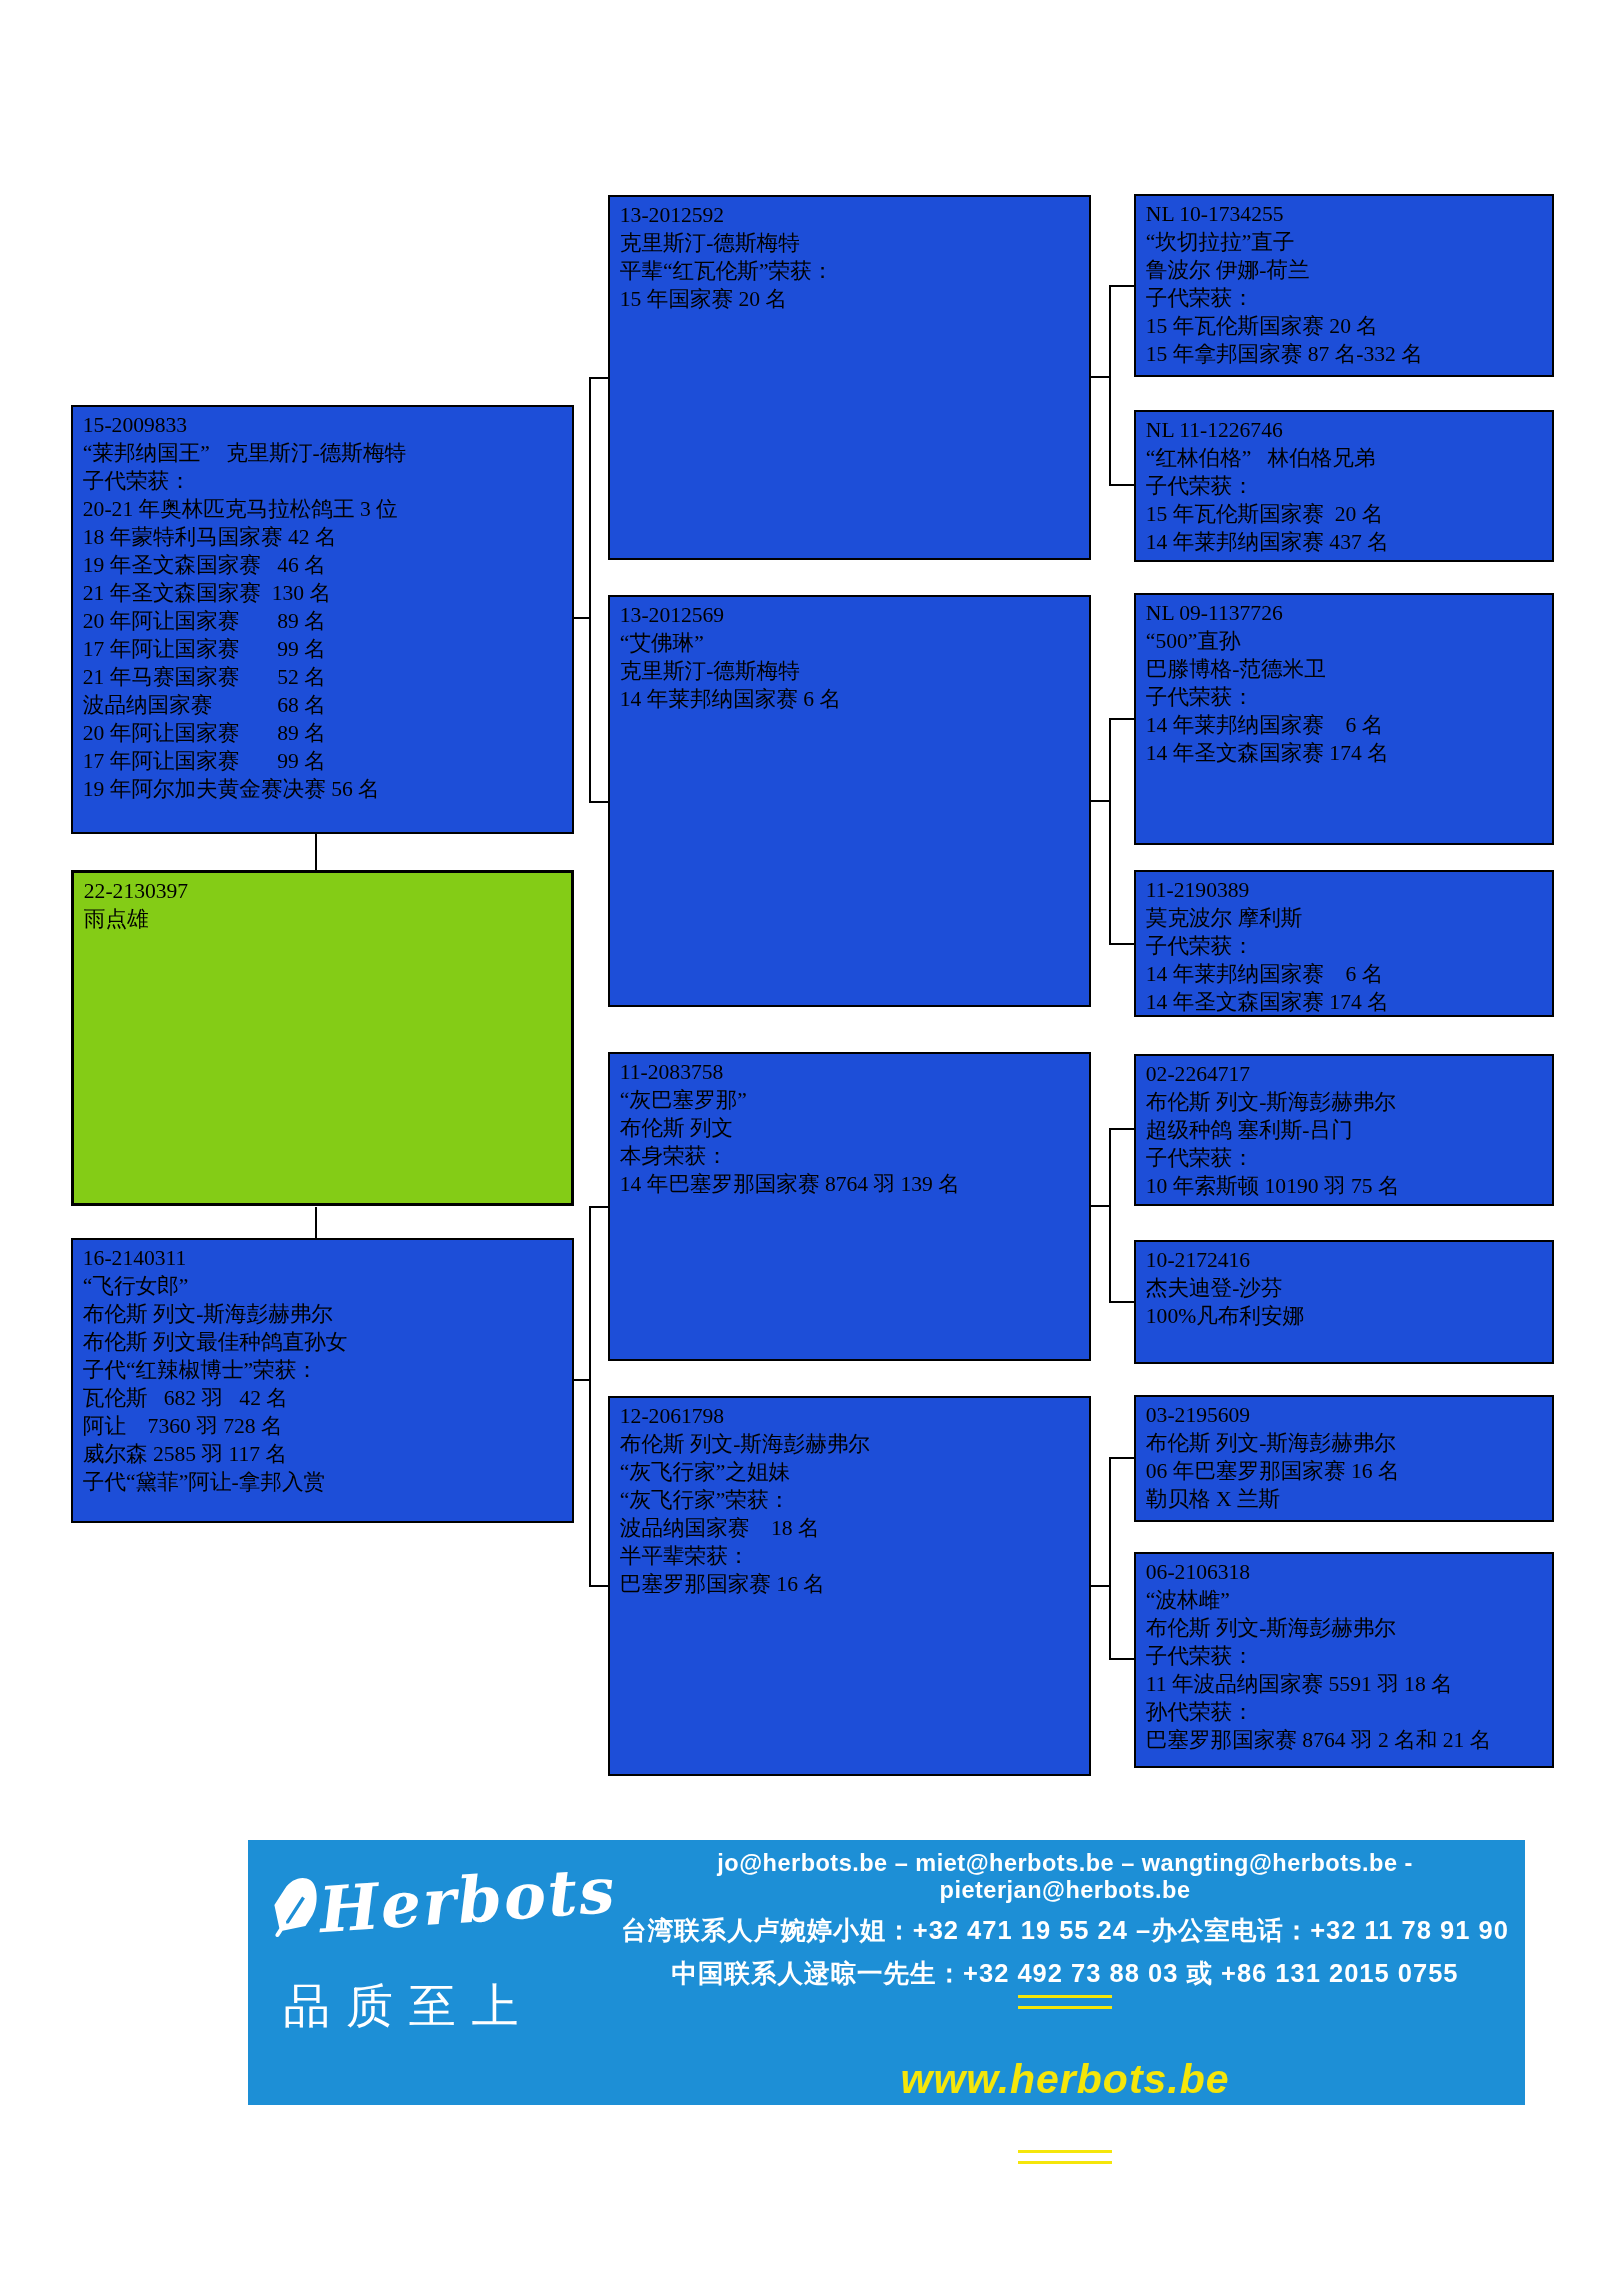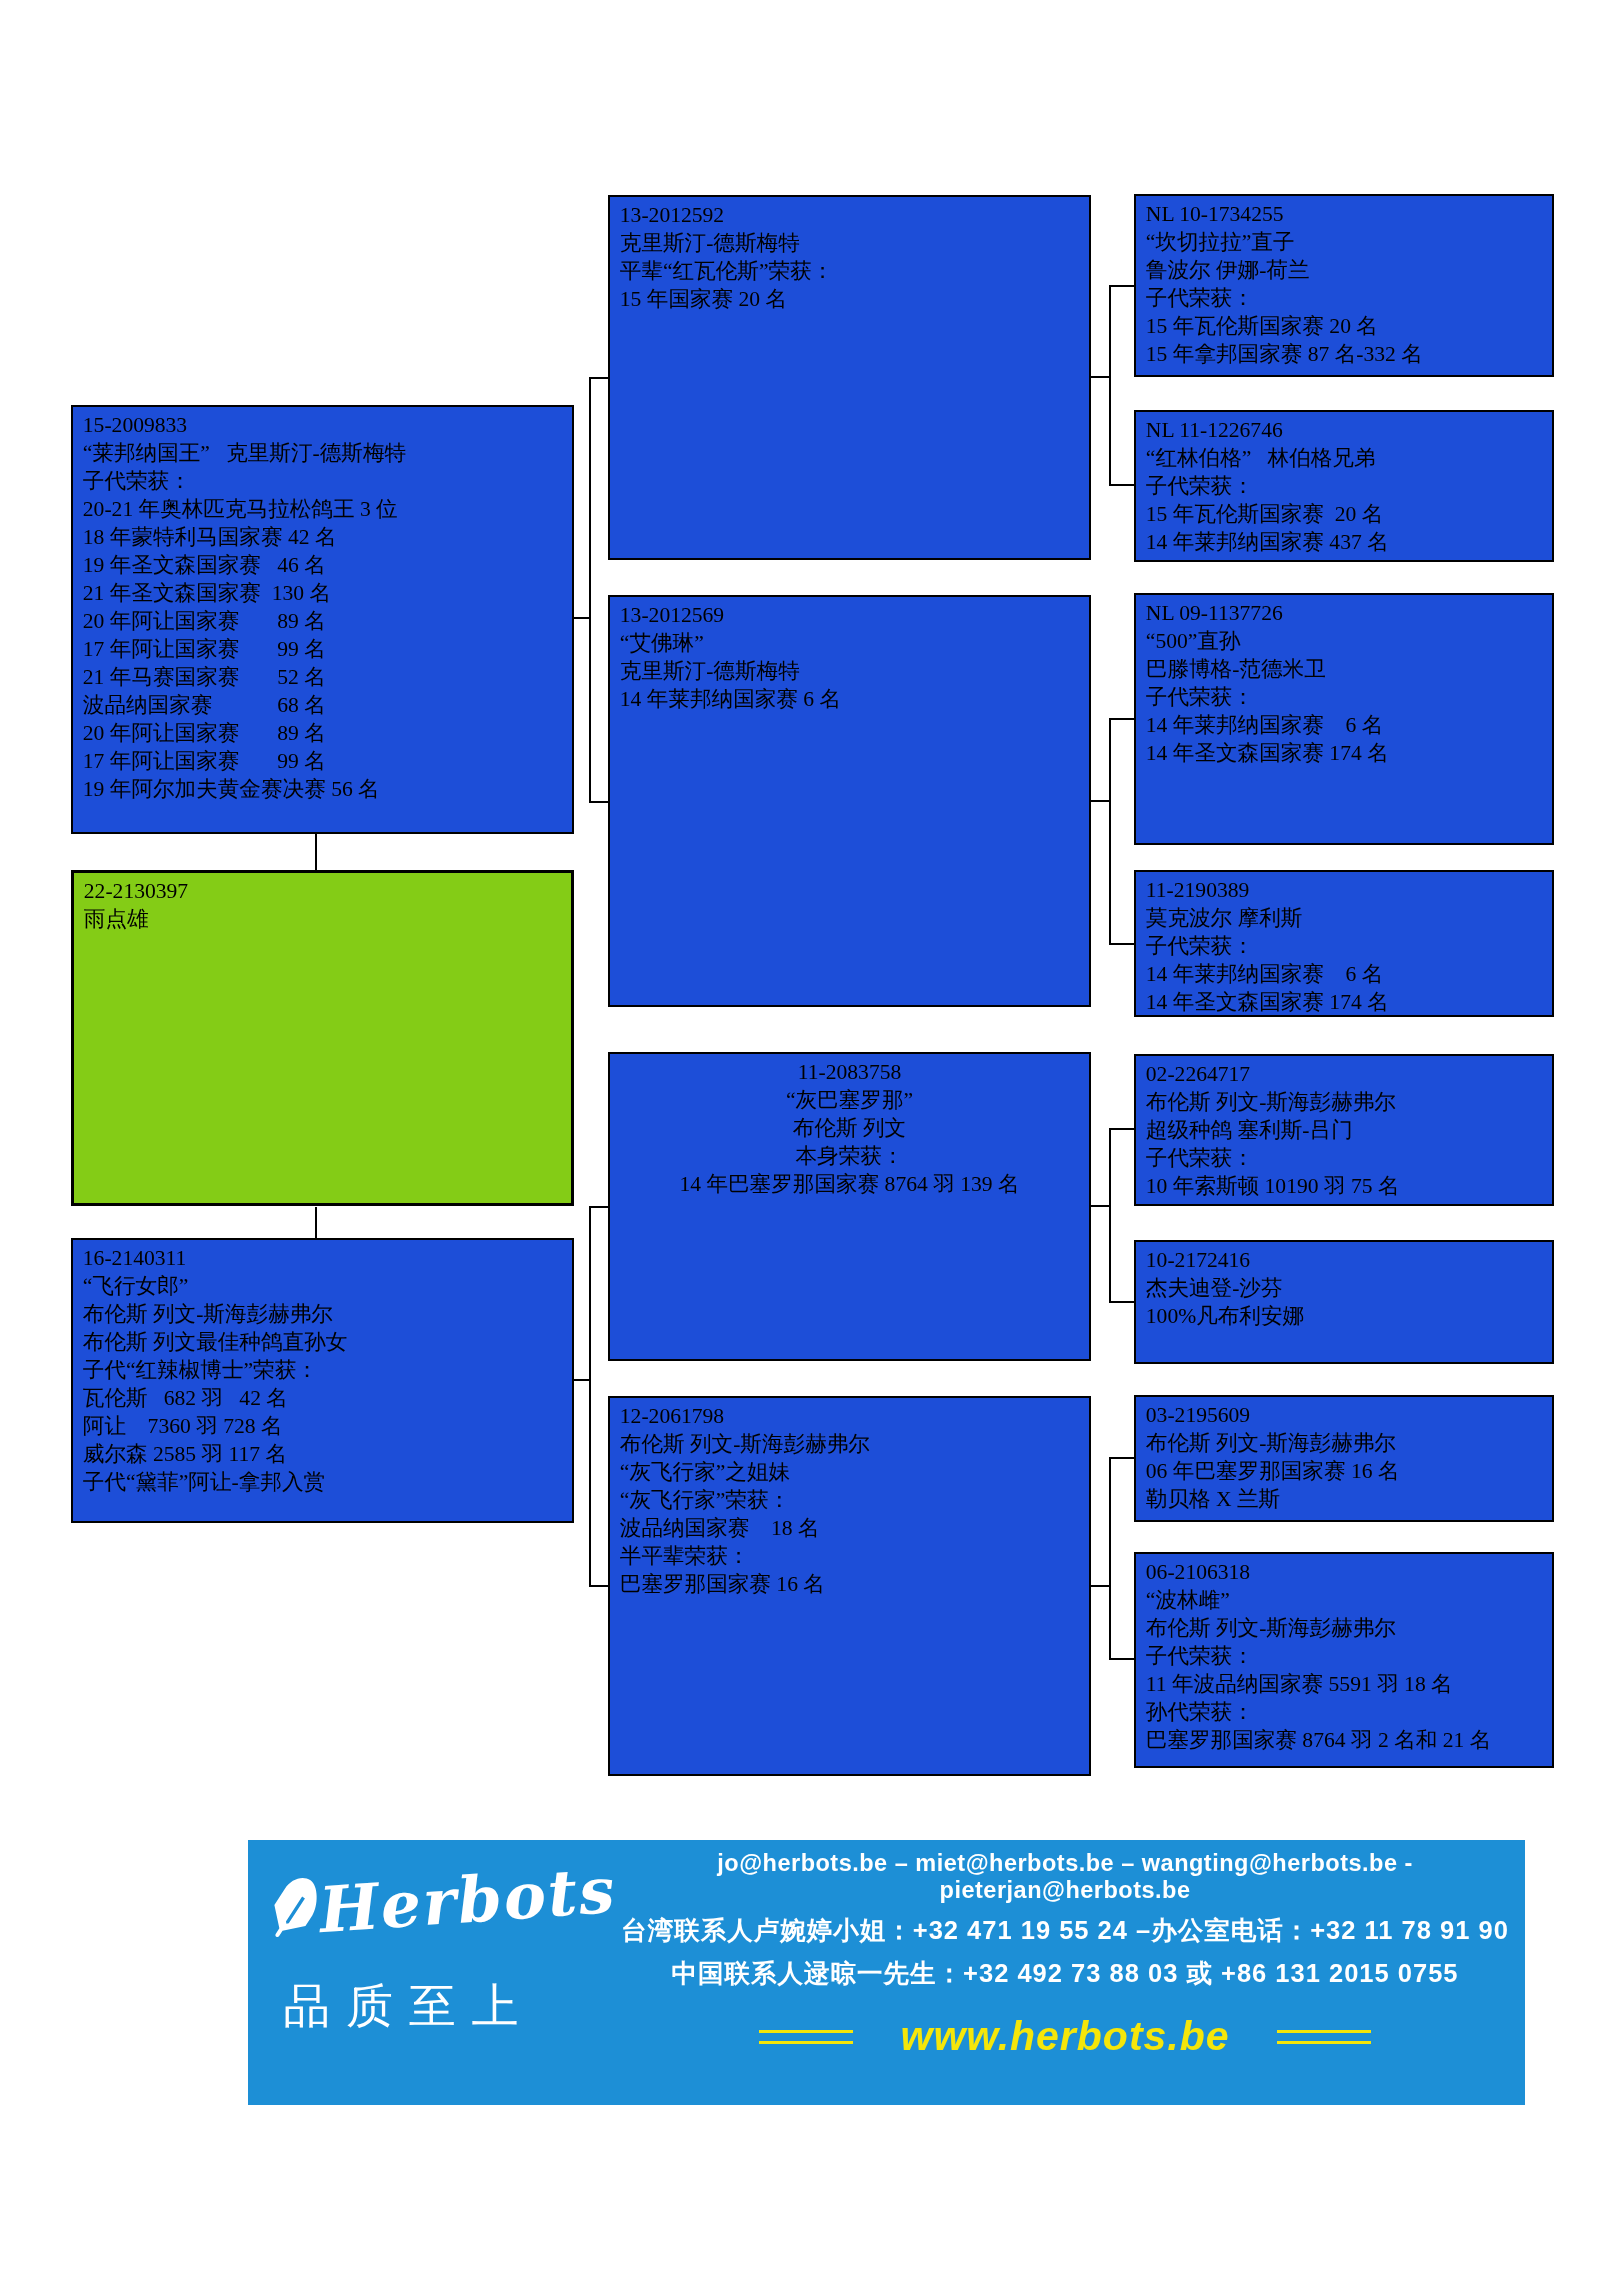--- a/index.html
+++ b/index.html
@@ -48,21 +48,21 @@
     font-size:47px;letter-spacing:15.7px;color:#ffffff;font-weight:400;
     font-family:Liberation Sans, sans-serif;
   }
   .banner-text{
     position:absolute;left:363px;top:9.8px;right:5.9px;
     text-align:center;color:#ffffff;
   }
   .b-emails{font-size:23.5px;font-weight:bold;letter-spacing:0.5px;}
   .b-line{font-size:25.5px;font-weight:bold;margin-top:8.8px;letter-spacing:1px;}
   .b-slogan{font-size:26.5px;font-weight:bold;margin-top:15.7px;letter-spacing:2px;}
-  .b-url-row{margin-top:22px;display:flex;align-items:center;justify-content:center;gap:47px;}
+  .b-url-row{margin-top:4px;display:flex;align-items:center;justify-content:center;gap:47px;flex-direction:column;}
   .b-url{font-size:41px;font-weight:bold;font-style:italic;letter-spacing:1px;}
   .dbl{display:inline-block;width:94px;height:13.7px;box-sizing:border-box;}
   .yellow{color:#f5e60a;}
   .dbl{border-top:3.9px solid #f5e60a;border-bottom:3.9px solid #f5e60a;}
 </style>
 </head>
 <body>
 
 <div id="page">
 
@@ -107,21 +107,21 @@
       <div class="tline">15 年国家赛 20 名</div>
     </div>
 
   <div class="pbox" style="left:608px;top:595px;width:483px;height:412px;">
       <div class="tline">13-2012569</div>
       <div class="tline">“艾佛琳”</div>
       <div class="tline">克里斯汀-德斯梅特</div>
       <div class="tline">14 年莱邦纳国家赛 6 名</div>
     </div>
 
-  <div class="pbox" style="left:608px;top:1052px;width:483px;height:309px;text-align:center;">
+  <div class="pbox" style="left:608px;top:1052px;width:483px;height:309px;">
       <div class="tline">11-2083758</div>
       <div class="tline">“灰巴塞罗那”</div>
       <div class="tline">布伦斯 列文</div>
       <div class="tline">本身荣获：</div>
       <div class="tline">14 年巴塞罗那国家赛 8764 羽 139 名</div>
     </div>
 
   <div class="pbox" style="left:608px;top:1396px;width:483px;height:380px;">
       <div class="tline">12-2061798</div>
       <div class="tline">布伦斯 列文-斯海彭赫弗尔</div>

